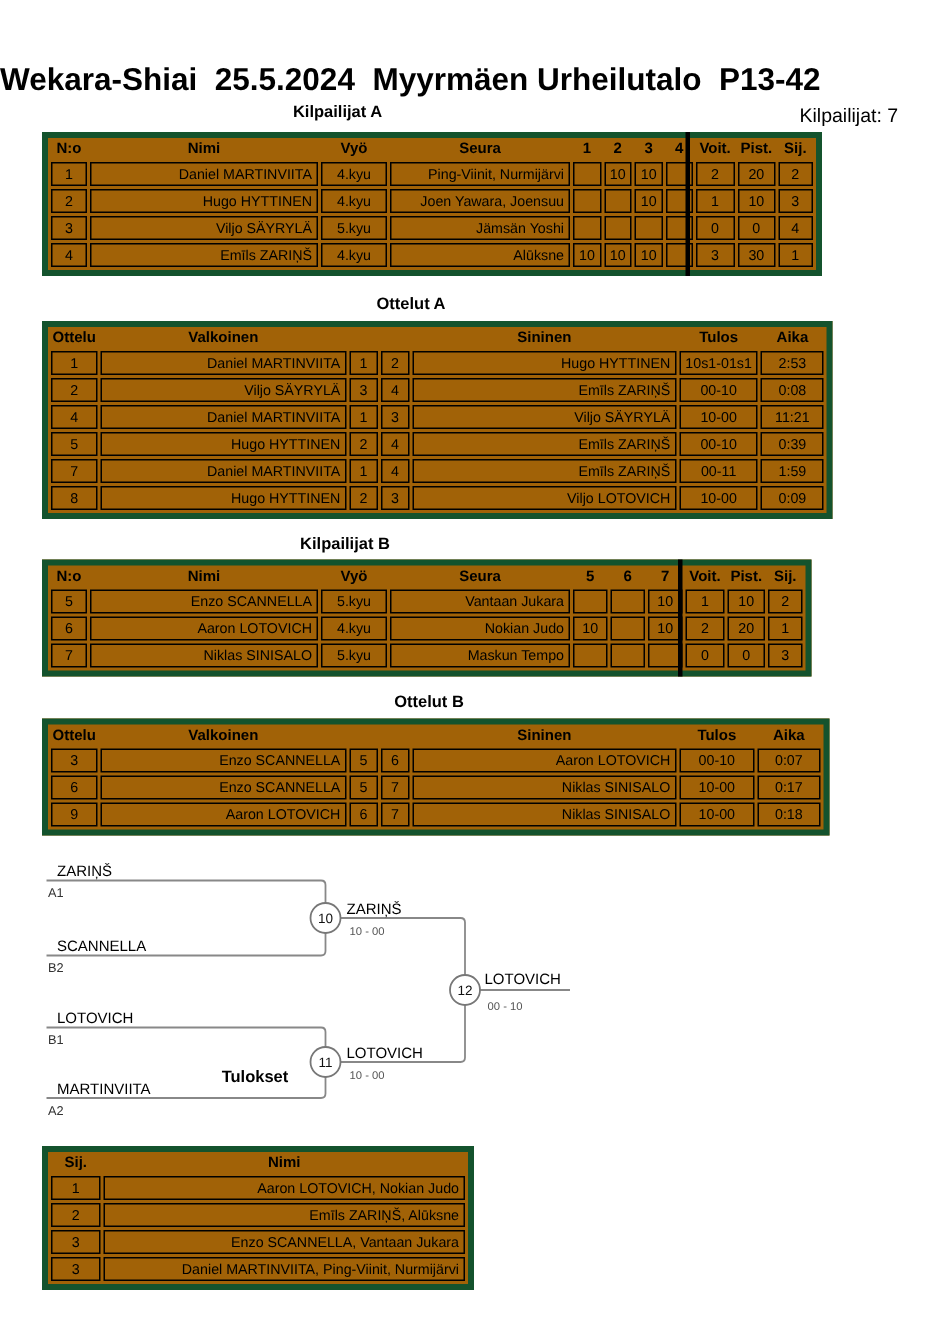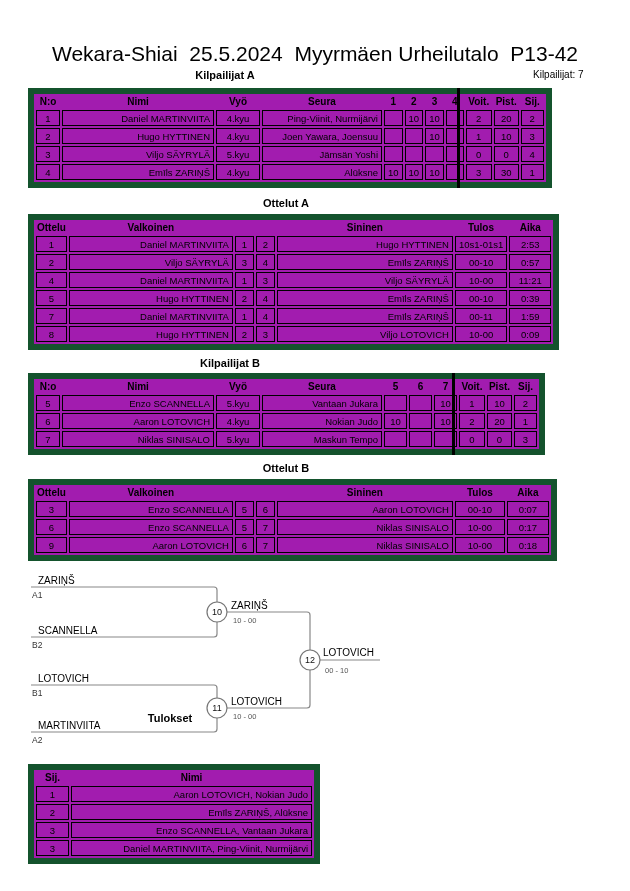--- a/index.html
+++ b/index.html
@@ -2,27 +2,27 @@
 <html><head>
 <meta charset="utf-8">
 <style>
   html,body{margin:0;padding:0;}
   body{
     width:630px;height:891px;background:#fff;position:relative;
     font-family:"Liberation Sans",sans-serif;color:#000;overflow:hidden;
   }
   .abs{position:absolute;}
   .title{
-    top:42px;left:0;width:630px;text-align:center;
-    font-size:21px;font-weight:normal;white-space:pre;letter-spacing:0px;
+    top:42px;left:0;width:630px;
+    font-size:21px;font-weight:bold;white-space:pre;letter-spacing:0px;
   }
   .sec-title{font-size:11px;font-weight:bold;text-align:center;white-space:nowrap;}
-  .count-label{font-size:10px;}
+  .count-label{font-size:13px;}
   .tblwrap{position:absolute;}
-  table.rpt{border-collapse:separate;border-spacing:2px;border:6px solid #14532d;table-layout:fixed;background:#a21caf;}
+  table.rpt{border-collapse:separate;border-spacing:2px;border:4px solid #14532d;table-layout:fixed;background:#a16207;}
   table.rpt th{
     border:none;font-size:10px;font-weight:bold;height:12px;line-height:12px;
     padding:0 1px;white-space:nowrap;text-align:center;box-sizing:border-box;overflow:visible;
   }
   table.rpt td{
     border:1px solid #000;font-size:9.5px;line-height:13px;height:16px;
     padding:0 3px;white-space:nowrap;overflow:hidden;box-sizing:border-box;
   }
   th.hl{text-align:left;}
   td.c{text-align:center;}
@@ -107,21 +107,21 @@
       <td class="c"></td>
       <td class="c">3</td>
       <td class="c">30</td>
       <td class="c">1</td>
     </tr>
   </tbody>
     </table>
   <div class="vline" style="left:429px;"></div>
 </div>
 
-<div class="abs sec-title" style="top:197px;left:25px;width:522px;text-align:center;">Ottelut A</div>
+<div class="abs sec-title" style="top:197px;left:13px;width:522px;text-align:center;">Ottelut A</div>
 <div class="tblwrap" style="left:28px;top:214px;">
   <table class="rpt">
     <tbody>
         <tr>
       <th class="hl" style="width:27px">Ottelu</th>
       <th style="width:164px">Valkoinen</th>
       <th style="width:19px"></th>
       <th style="width:19px"></th>
       <th style="width:176px">Sininen</th>
       <th style="width:50px">Tulos</th>
@@ -136,21 +136,21 @@
       <td class="c">10s1-01s1</td>
       <td class="c">2:53</td>
     </tr>
     <tr>
       <td class="c">2</td>
       <td class="l">Viljo SÄYRYLÄ</td>
       <td class="c">3</td>
       <td class="c">4</td>
       <td class="l">Emīls ZARIŅŠ</td>
       <td class="c">00-10</td>
-      <td class="c">0:57</td>
+      <td class="c">0:08</td>
     </tr>
     <tr>
       <td class="c">4</td>
       <td class="l">Daniel MARTINVIITA</td>
       <td class="c">1</td>
       <td class="c">3</td>
       <td class="l">Viljo SÄYRYLÄ</td>
       <td class="c">10-00</td>
       <td class="c">11:21</td>
     </tr>

